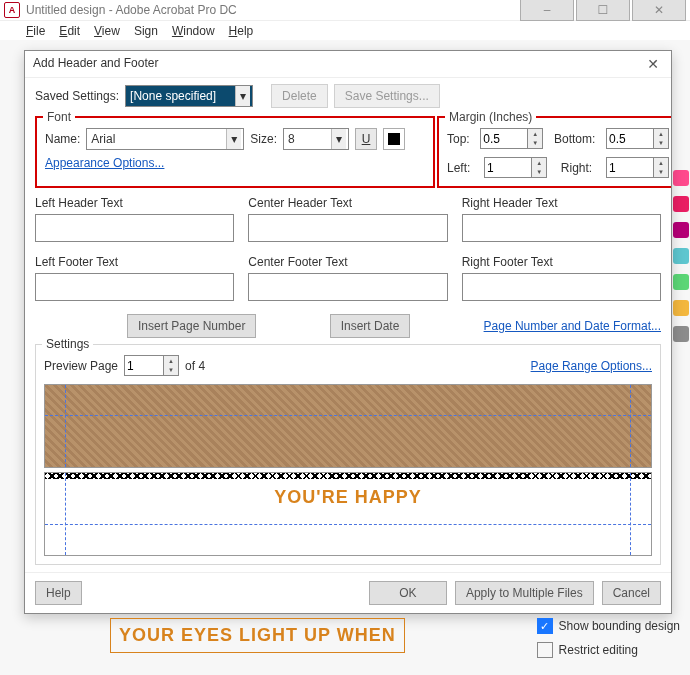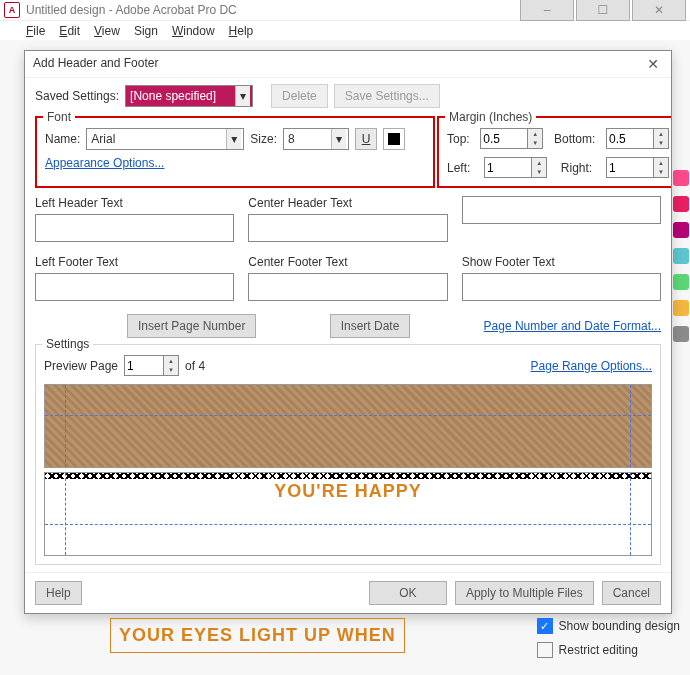--- a/index.html
+++ b/index.html
@@ -15,21 +15,21 @@
 .background-stub{position:absolute;inset:40px 0 0 0;background:#f7f7f7}
 .right-rail{position:absolute;right:0;top:170px;width:18px;display:flex;flex-direction:column;gap:10px;align-items:center}
 .right-rail .ic{width:16px;height:16px;border-radius:3px}
 
 .dialog{position:absolute;left:24px;top:50px;width:646px;height:562px;background:#fff;border:1px solid #888;box-shadow:0 4px 12px rgba(0,0,0,0.2);display:flex;flex-direction:column}
 .dialog-title{display:flex;align-items:flex-start;justify-content:space-between;padding:5px 8px;font-size:12px;border-bottom:1px solid #eee}
 .dialog-title .x{font-size:14px;color:#555;padding:0 4px}
 .dialog-body{padding:6px 10px 8px;display:flex;flex-direction:column;flex:1;overflow:hidden}
 .row{display:flex;align-items:center;gap:6px;margin-bottom:8px}
 .select{height:20px;border:1px solid #888;background:#fff;display:flex;align-items:center;padding:0 4px;position:relative}
-.select.blue{background:#be185d;color:#fff}
+.select.blue{background:#0c4a6e;color:#fff}
 .select .arrow{position:absolute;right:2px;top:0;bottom:0;width:14px;display:flex;align-items:center;justify-content:center;color:#333;border-left:1px solid #bbb;background:#efefef}
 .select.blue .arrow{color:#333}
 .btn{height:22px;border:1px solid #adadad;background:#e1e1e1;display:inline-flex;align-items:center;justify-content:center;padding:0 10px;color:#555}
 .btn.disabled{color:#9a9a9a;background:#efefef;border-color:#d0d0d0}
 
 .fs-row{display:flex;gap:2px}
 .fieldset{border:1px solid #d6d6d6;position:relative;padding:10px 8px 8px;flex-shrink:0}
 .fieldset .legend{position:absolute;top:-8px;left:6px;background:#fff;padding:0 4px;font-size:12px;color:#444}
 .fieldset.hl{border:2px solid #d40000}
 .fieldset.font{width:380px}
@@ -46,21 +46,21 @@
 .text-grid .col .lbl{display:block;margin-bottom:4px}
 .text-grid textarea{width:100%;height:28px;border:1px solid #888;resize:none;font-family:inherit;font-size:12px;box-sizing:border-box}
 .midrow{display:flex;align-items:center;margin-top:10px}
 .preview-fs{border:1px solid #d6d6d6;position:relative;padding:10px 8px 8px;margin-top:6px;flex:1;display:flex;flex-direction:column}
 .preview-fs .legend{position:absolute;top:-8px;left:6px;background:#fff;padding:0 4px}
 .pv-box{border:1px solid #999;height:82px;margin-top:4px;position:relative;overflow:hidden}
 .pv-cork{background:repeating-linear-gradient(45deg,#b8926a,#b8926a 3px,#a9825c 3px,#a9825c 6px)}
 .pv-white{background:#fff}
 .pv-box .hline{position:absolute;left:0;right:0;border-top:1px dashed #4a74e0}
 .pv-box .vline{position:absolute;top:0;bottom:0;border-left:1px dashed #4a74e0}
-.pv-white .happy{position:absolute;left:50%;top:8px;transform:translateX(-50%);font-weight:700;color:#d8831d;font-size:18px;letter-spacing:1px}
+.pv-white .happy{position:absolute;left:50%;top:14px;transform:translateX(-50%);font-weight:700;color:#d8831d;font-size:18px;letter-spacing:1px}
 .zigzag{position:absolute;left:0;right:0;top:0;height:6px;background:repeating-linear-gradient(135deg,#000 0 2px,transparent 2px 6px),repeating-linear-gradient(45deg,#000 0 2px,transparent 2px 6px)}
 .dialog-footer{display:flex;align-items:center;gap:8px;padding:8px 10px;border-top:1px solid #eee}
 .dialog-footer .spacer{flex:1}
 .bottom-panel{position:absolute;left:110px;top:618px;right:10px;display:flex;align-items:flex-start;gap:20px}
 .eyes-box{border:1px solid #d8831d;padding:6px 8px;color:#d8831d;font-weight:700;font-size:18px;letter-spacing:1px}
 .checks{margin-left:auto;display:flex;flex-direction:column;gap:8px;font-size:12px}
 .checks label{display:flex;align-items:center;gap:6px}
 .checks .cb{width:14px;height:14px;border:1px solid #888;display:inline-flex;align-items:center;justify-content:center;font-size:11px}
 .checks .cb.checked{background:#1976ff;border-color:#1976ff;color:#fff}
 </style>
@@ -177,24 +177,24 @@
                 <div>▼</div>
               </span>
             </span>
         </div>
       </div>
     </div>
 
     <div class="text-grid">
       <div class="col"><span class="lbl">Left Header Text</span><textarea style=""></textarea></div>
       <div class="col"><span class="lbl">Center Header Text</span><textarea style=""></textarea></div>
-      <div class="col"><textarea style=""></textarea></div>
+      <div class="col"><span class="lbl">Right Header Text</span><textarea style=""></textarea></div>
       <div class="col"><span class="lbl">Left Footer Text</span><textarea style=""></textarea></div>
       <div class="col"><span class="lbl">Center Footer Text</span><textarea style=""></textarea></div>
-      <div class="col"><span class="lbl">Show Footer Text</span><textarea style=""></textarea></div>
+      <div class="col"><span class="lbl">Right Footer Text</span><textarea style=""></textarea></div>
     </div>
 
     <div class="midrow">
       <div style="width:92px"></div>
       <div class="btn">Insert Page Number</div>
       <div style="flex:1;text-align:center"><div class="btn" style="display:inline-flex">Insert Date</div></div>
       <a class="link" href="#">Page Number and Date Format...</a>
     </div>
 
     <div class="preview-fs">

